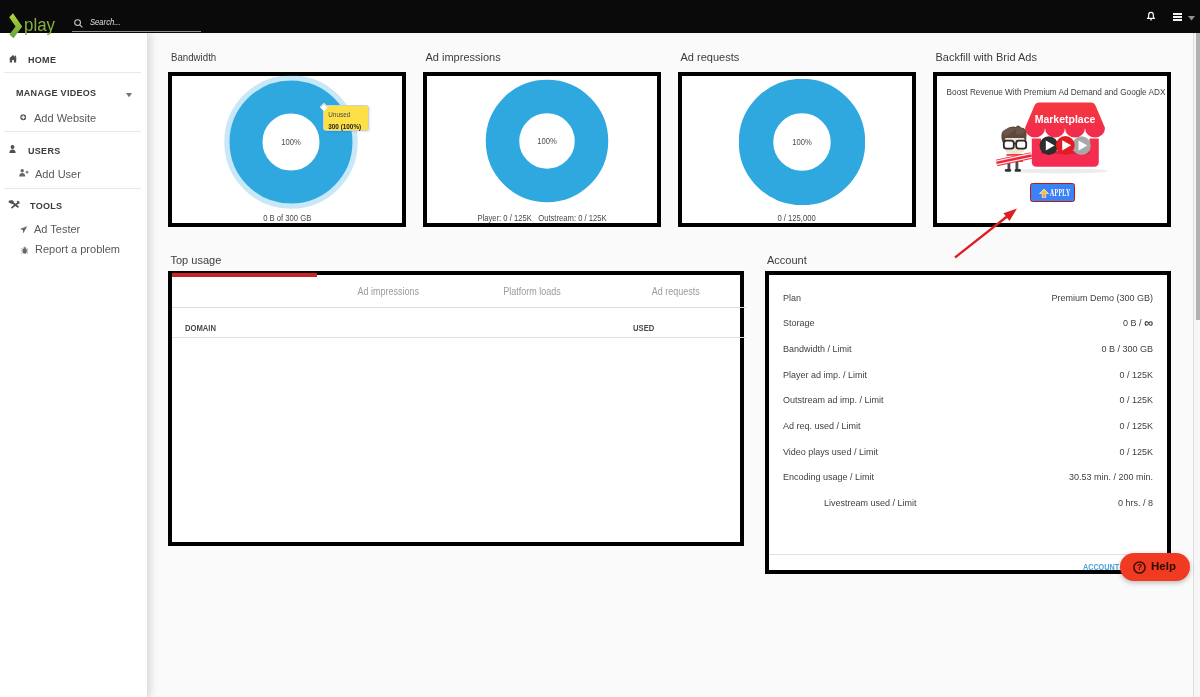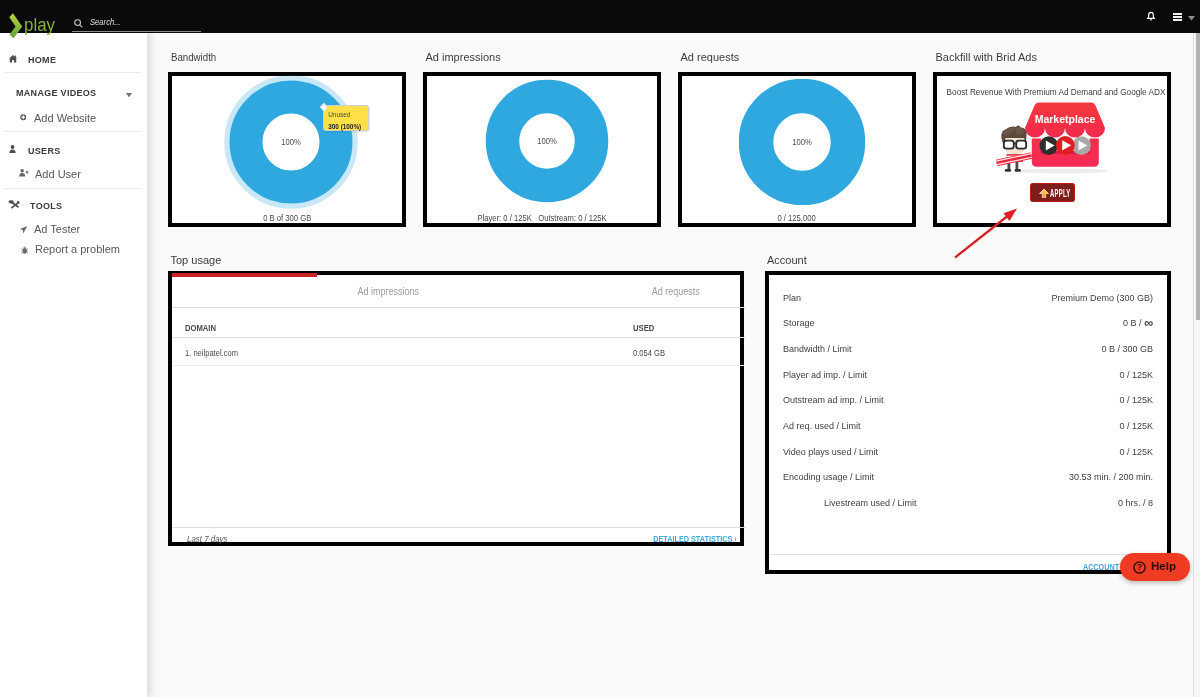--- a/index.html
+++ b/index.html
@@ -204,52 +204,45 @@
       <rect x="18.5" y="57.8" width="16.5" height="1.7" fill="#fff"></rect>
       <rect x="18.5" y="61.2" width="16.5" height="1.7" fill="#fff"></rect>
       <g transform="rotate(-12 26 61)">
         <rect x="8" y="58" width="36" height="6.6" rx="1.2" fill="#ef2438"></rect>
         <rect x="8" y="58.6" width="36" height="1.3" fill="#fde8ea"></rect>
         <rect x="8" y="62.4" width="36" height="1.2" fill="#fde8ea"></rect>
       </g>
     </g>
   </svg>
 
-  <div class="abs" style="left:881.5px;top:150px;width:45px;height:18.7px;background:#7f1d1d;border-radius:2.5px;border:1px solid #c0170f;z-index:4;">
+  <div class="abs" style="left:881.5px;top:150px;width:45px;height:18.7px;background:#3b82f6;border-radius:2.5px;border:1px solid #c0170f;z-index:4;font-family:Liberation Serif, serif;">
     <svg class="abs" style="left:8px;top:5.2px;" width="10" height="9" viewBox="0 0 10 9">
       <path d="M5 0 L9.6 4.6 L6.6 4.4 L6.8 8.6 L3.2 8.6 L3.4 4.4 L0.4 4.6 Z" fill="url(#arrg)" stroke="#fff" stroke-width="0.6"></path>
     </svg>
     <span class="abs" style="left:19.2px;top:3.4px;font-size:10.5px;font-weight:bold;color:#fff;transform:scaleX(0.56);transform-origin:left;letter-spacing:0.5px;">APPLY</span>
   </div>
 
   <svg class="abs" style="left:798px;top:170px;" width="78" height="62" viewBox="0 0 78 62">
     <line x1="9" y1="54.5" x2="61" y2="13.5" stroke="#dc1f25" stroke-width="2.3"></line>
     <path d="M71 5.5 L57.5 10.3 L63.5 18 Z" fill="#dc1f25"></path>
   </svg>
 
   <div class="ctitle" style="left:22.5px;top:220.5px;">Top usage</div>
   <div class="ctitle" style="left:619px;top:220.5px;">Account</div>
 
   <div class="card" style="left:20px;top:238px;width:576px;height:275px;">
     <div style="position:absolute;left:0px;top:-2px;width:145px;height:4px;background:#cb2323;z-index:3;"></div>
     <div style="position:absolute;left:0;top:0;width:574px;height:33px;border-bottom:1px solid #ddd;">
         <span class="tab" style="left:144px;"><span class="tabin">Ad impressions</span></span>
+        <span class="tab" style="left:288px;"><span class="tabin">Platform loads</span></span>
         <span class="tab" style="left:432px;"><span class="tabin">Ad requests</span></span>
     </div>
     <div style="position:absolute;left:0;top:33px;width:574px;height:30px;border-bottom:1px solid #e0e0e0;">
       <span style="position:absolute;left:13px;top:15px;font-size:8.5px;font-weight:bold;color:#4a4a4a;transform:scaleX(0.9);transform-origin:left;">DOMAIN</span>
       <span style="position:absolute;left:461px;top:15px;font-size:8.5px;font-weight:bold;color:#4a4a4a;transform:scaleX(0.9);transform-origin:left;">USED</span>
-    </div>
-    <div style="position:absolute;left:0;top:63px;width:574px;height:28px;border-bottom:1px solid #ececec;">
-      <span style="position:absolute;left:13px;top:10px;font-size:8.5px;color:#4a4a4a;transform:scaleX(0.89);transform-origin:left;">1. neilpatel.com</span>
-      <span style="position:absolute;left:461px;top:10px;font-size:8.5px;color:#4a4a4a;transform:scaleX(0.89);transform-origin:left;">0.054 GB</span>
-    </div>
-    <div style="position:absolute;left:0;top:252px;width:574px;height:22px;border-top:1px solid #e0e0e0;">
-      <span style="position:absolute;left:15px;top:6px;font-size:9px;font-style:italic;color:#555;transform:scaleX(0.88);transform-origin:left;">Last 7 days</span>
-      <span style="position:absolute;right:9px;top:6px;font-size:8.5px;font-weight:bold;color:#3aabdf;white-space:nowrap;transform:scaleX(0.855);transform-origin:right;">DETAILED STATISTICS ›</span>
     </div>
   </div>
 
   <div class="card" style="left:617px;top:238px;width:406px;height:303px;">
     <div class="acc-label" style="top:17.5px;">Plan</div>
       <div class="acc-value" style="top:17.5px;">Premium Demo (300 GB)</div>
     <div class="acc-label" style="top:43px;">Storage</div>
       <div class="acc-value" style="top:40px;">0 B / <span style="font-size:12.5px;font-weight:bold;position:relative;top:0.5px;">∞</span></div>
     <div class="acc-label" style="top:68.5px;">Bandwidth / Limit</div>
       <div class="acc-value" style="top:68.5px;">0 B / 300 GB</div>

